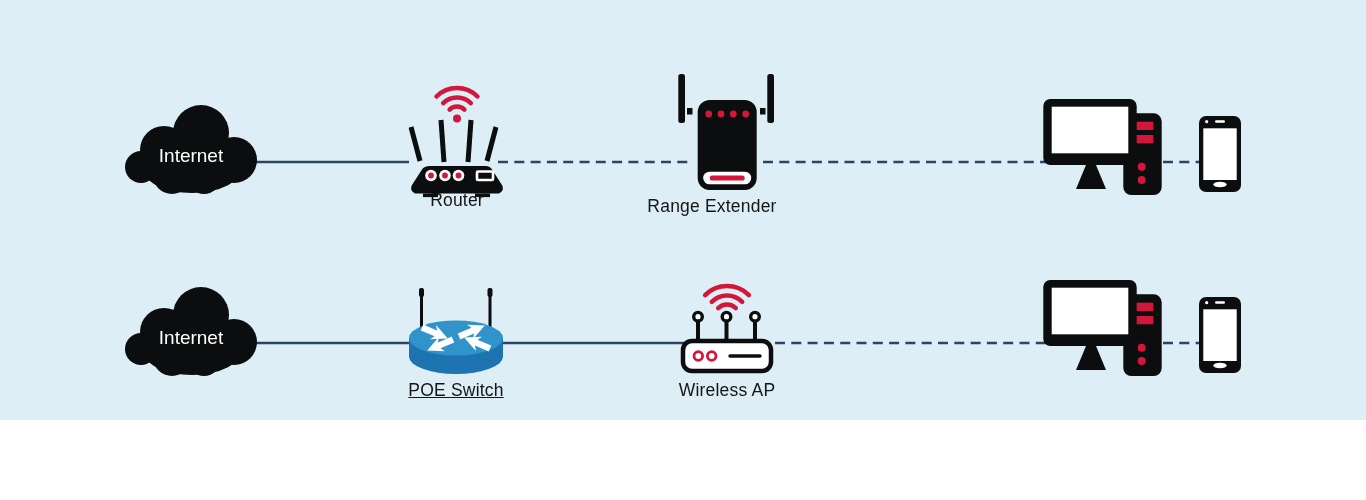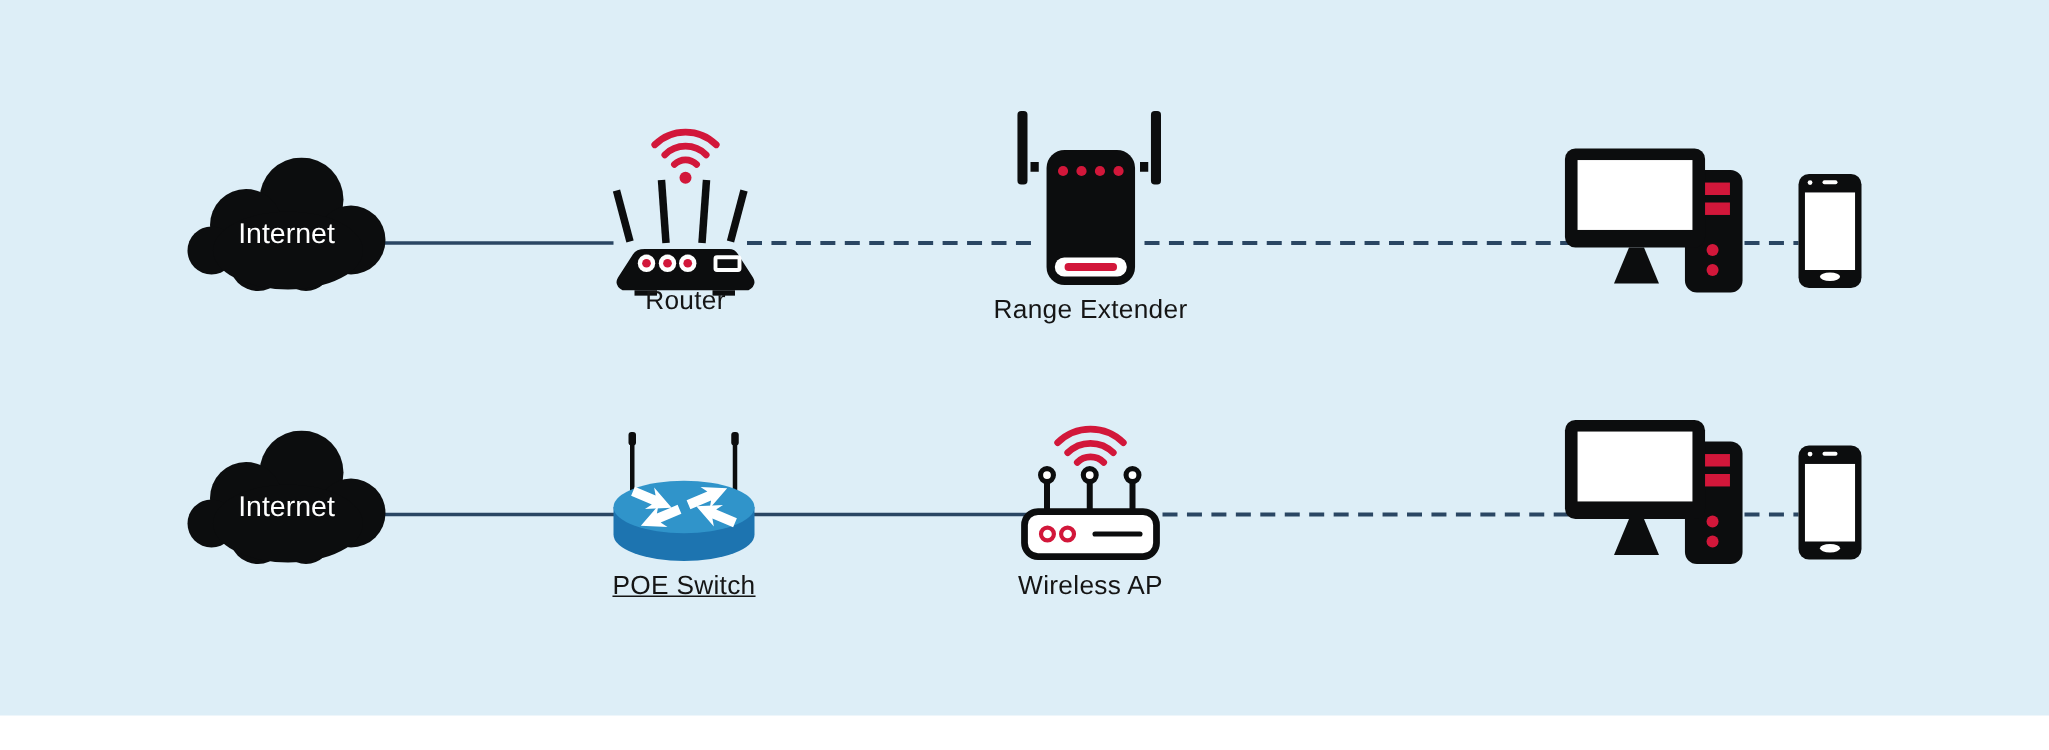--- a/index.html
+++ b/index.html
@@ -9,21 +9,21 @@
     --line-navy:#2a4663;
     --switch-blue-top:#3094ca;
     --switch-blue-side:#1d74b0;
     --white:#ffffff;
     --label-text:#151515;
   }
   html,body{margin:0;padding:0;}
   body{font-family:"Liberation Sans",sans-serif;}
   .canvas{
     position:relative;
-    width:1366px;height:477px;
+    width:1366px;height:420px;
     background:var(--background);
     overflow:hidden;
   }
   .wiring{position:absolute;left:0;top:0;}
   .icon{position:absolute;}
   .node-label{
     position:absolute;
     transform:translateX(-50%);
     font-size:17.5px;
     line-height:1.1;
@@ -104,21 +104,21 @@
     <rect x="21.7" y="28" width="59" height="90" rx="12" fill="var(--device-black)"></rect>
     <g fill="var(--accent-red)">
       <circle cx="32.7" cy="42" r="3.4"></circle>
       <circle cx="45" cy="42" r="3.4"></circle>
       <circle cx="57.3" cy="42" r="3.4"></circle>
       <circle cx="69.7" cy="42" r="3.4"></circle>
     </g>
     <rect x="27.2" y="99.7" width="48" height="12.6" rx="6.3" fill="var(--white)"></rect>
     <rect x="33.7" y="103.4" width="35" height="5.2" rx="2.6" fill="var(--accent-red)"></rect>
   </svg>
-  <div class="node-label" style="left:727px;top:197px;">Range Extender</div>
+  <div class="node-label" style="left:712px;top:197px;">Range Extender</div>
 
   <svg class="icon" style="left:1042px;top:95px;" width="122" height="102" viewBox="0 0 122 102">
     <rect x="81.3" y="18.3" width="38.4" height="81.7" rx="8" fill="var(--device-black)"></rect>
     <rect x="88" y="26.7" width="23.3" height="8.3" fill="var(--accent-red)"></rect>
     <rect x="88" y="40" width="23.3" height="8.3" fill="var(--accent-red)"></rect>
     <circle cx="99.7" cy="71.7" r="4" fill="var(--accent-red)"></circle>
     <circle cx="99.7" cy="85" r="4" fill="var(--accent-red)"></circle>
     <rect x="1.3" y="4" width="93.4" height="66" rx="7" fill="var(--device-black)"></rect>
     <rect x="9.7" y="11.7" width="76.6" height="46.6" fill="var(--white)"></rect>
     <polygon points="44,70 54,70 64,94 34,94" fill="var(--device-black)"></polygon>

